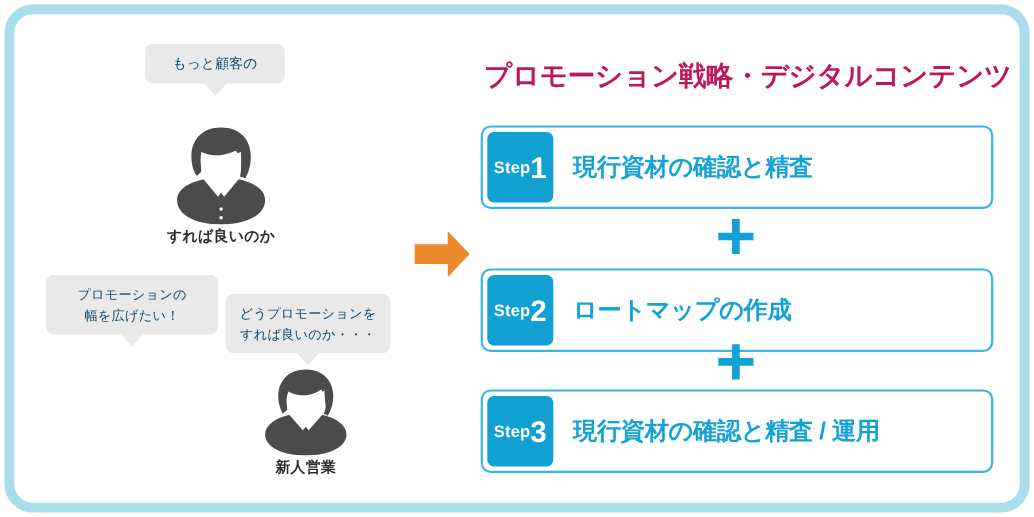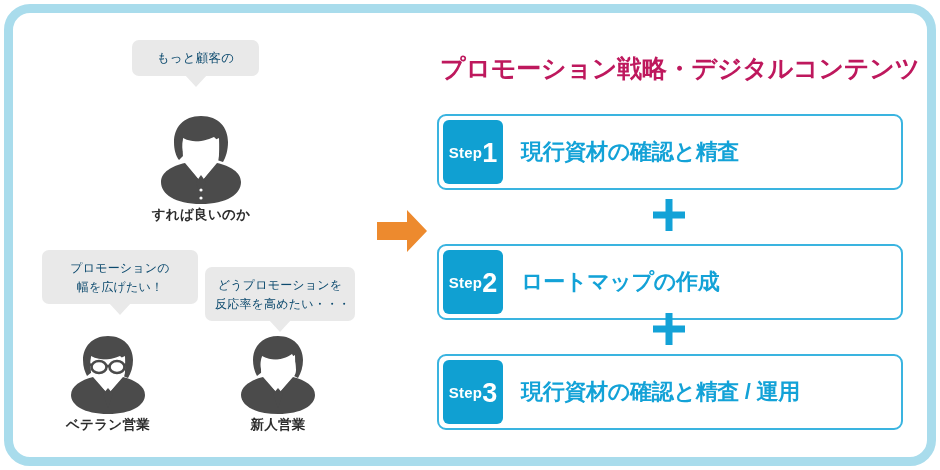--- a/index.html
+++ b/index.html
@@ -162,44 +162,24 @@
     </svg>
     <span class="person-label">すれば良いのか</span>
   </div>
 
   <div class="bubble" id="bubble-veteran">
     <span class="line">プロモーションの</span>
     <span class="line">幅を広げたい！</span>
     <span class="tail"></span>
   </div>
 
-  <div class="person" id="person-veteran">
-    <svg width="92" height="80" viewBox="0 0 92 80">
-      <path d="M46 2 C30 2 21 13 21 26 C21 33 23 38 25 42 L30 38 C28 34 28 28 29 24 C36 27 50 26 58 22 C62 25 63 30 63 36 C63 39 62 41 61 42 L66 44 C69 39 71 33 71 26 C71 13 62 2 46 2 Z" fill="#4b4b4b"></path>
-      <path d="M29 22 C29 22 28 38 30 43 C32 48 38 53 46 53 C54 53 60 48 62 43 C64 38 63 22 63 22 C54 27 38 27 29 22 Z" fill="#ffffff"></path>
-      <path d="M38 48 L38 58 L54 58 L54 48 Z" fill="#ffffff"></path>
-
-      <g fill="none" stroke="#4b4b4b" stroke-width="2.6">
-        <ellipse cx="37" cy="33" rx="7.5" ry="6"></ellipse>
-        <ellipse cx="55" cy="33" rx="7.5" ry="6"></ellipse>
-        <line x1="44.5" y1="32" x2="47.5" y2="32"></line>
-        <line x1="29.5" y1="31" x2="26" y2="30"></line>
-        <line x1="62.5" y1="31" x2="66" y2="30"></line>
-      </g>
-
-      <path d="M46 80 C22 80 9 71 9 61 C9 52 19 46 31 43 L46 60 L61 43 C73 46 83 52 83 61 C83 71 70 80 46 80 Z" fill="#4b4b4b"></path>
-      <path d="M33 44 L46 60 L59 44 L54 41 L46 53 L38 41 Z" fill="#ffffff"></path>
-      <path d="M46 54 L41 60 L46 75 L51 60 Z" fill="#4b4b4b"></path>
-    </svg>
-    <span class="person-label">ベテラン営業</span>
-  </div>
 
   <div class="bubble" id="bubble-newbie">
     <span class="line">どうプロモーションを</span>
-    <span class="line">反応率を高めたい・・・</span>
+    <span class="line">すれば良いのか・・・</span>
     <span class="tail"></span>
   </div>
 
   <div class="person" id="person-newbie">
     <svg width="92" height="80" viewBox="0 0 92 80">
       <path d="M46 2 C30 2 21 13 21 26 C21 33 23 38 25 42 L30 38 C28 34 28 27 30 23 C37 28 52 26 60 20 C63 24 64 31 64 36 C64 39 63 41 62 42 L66 44 C69 39 71 33 71 26 C71 13 62 2 46 2 Z" fill="#4b4b4b"></path>
       <path d="M30 22 C30 22 28 38 30 43 C32 48 38 53 46 53 C54 53 60 48 62 43 C64 38 63 21 63 21 C55 27 38 27 30 22 Z" fill="#ffffff"></path>
       <path d="M38 48 L38 58 L54 58 L54 48 Z" fill="#ffffff"></path>
       <path d="M46 80 C22 80 9 71 9 61 C9 52 19 46 31 43 L46 60 L61 43 C73 46 83 52 83 61 C83 71 70 80 46 80 Z" fill="#4b4b4b"></path>
       <path d="M33 44 L46 60 L59 44 L54 41 L46 53 L38 41 Z" fill="#ffffff"></path>

